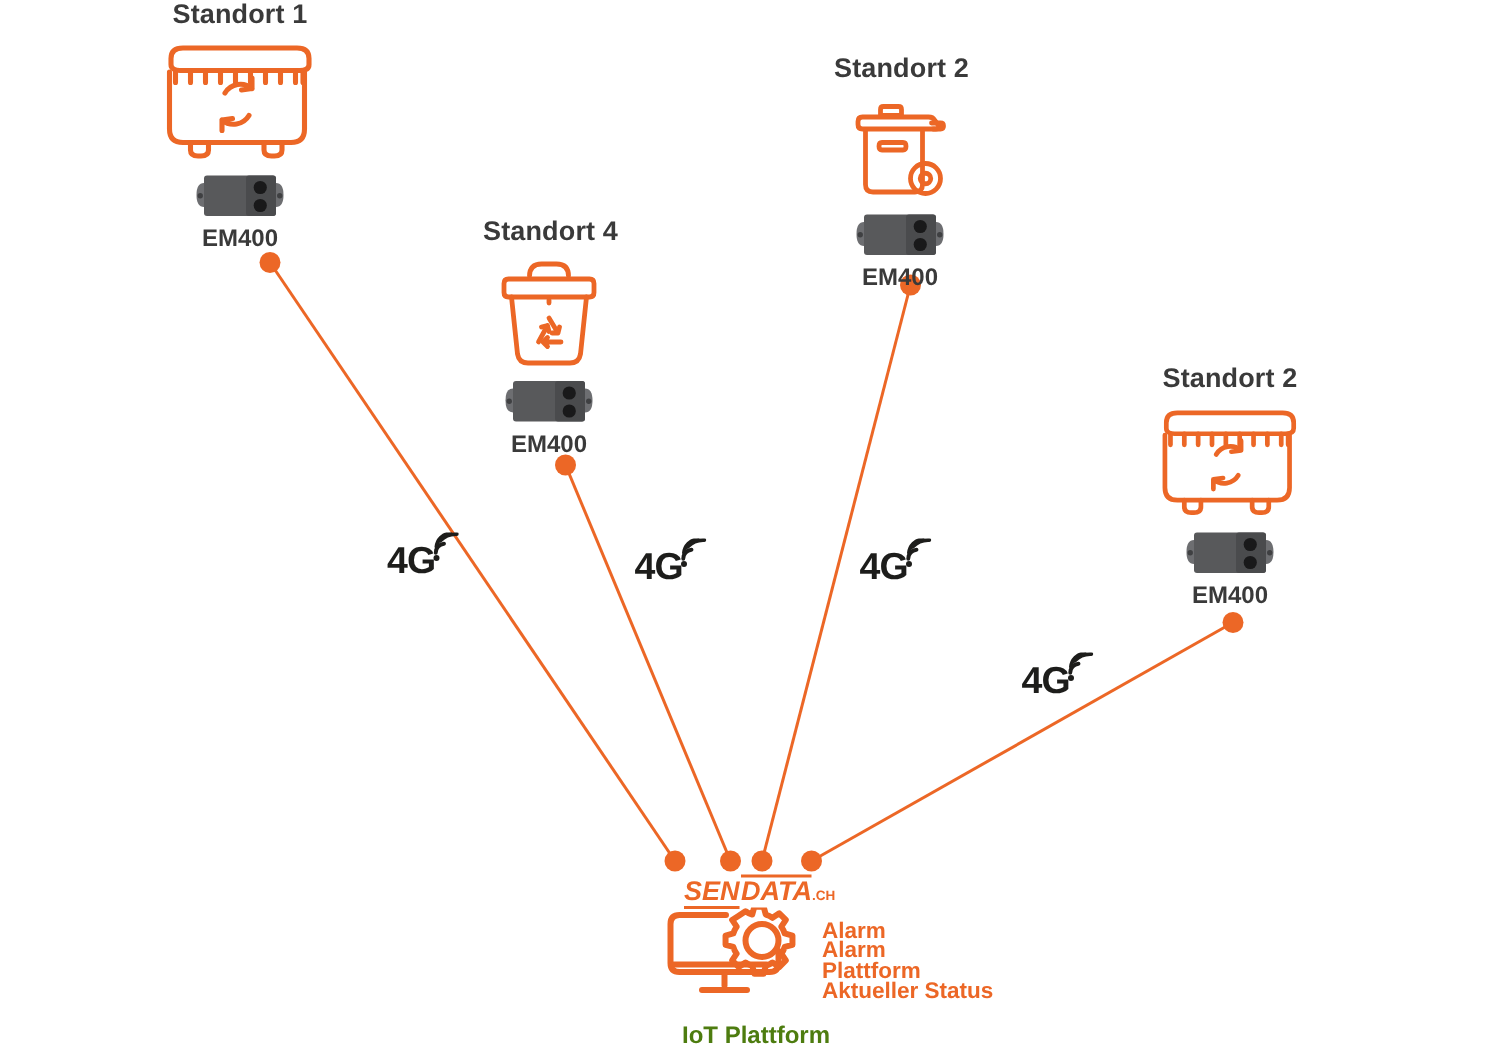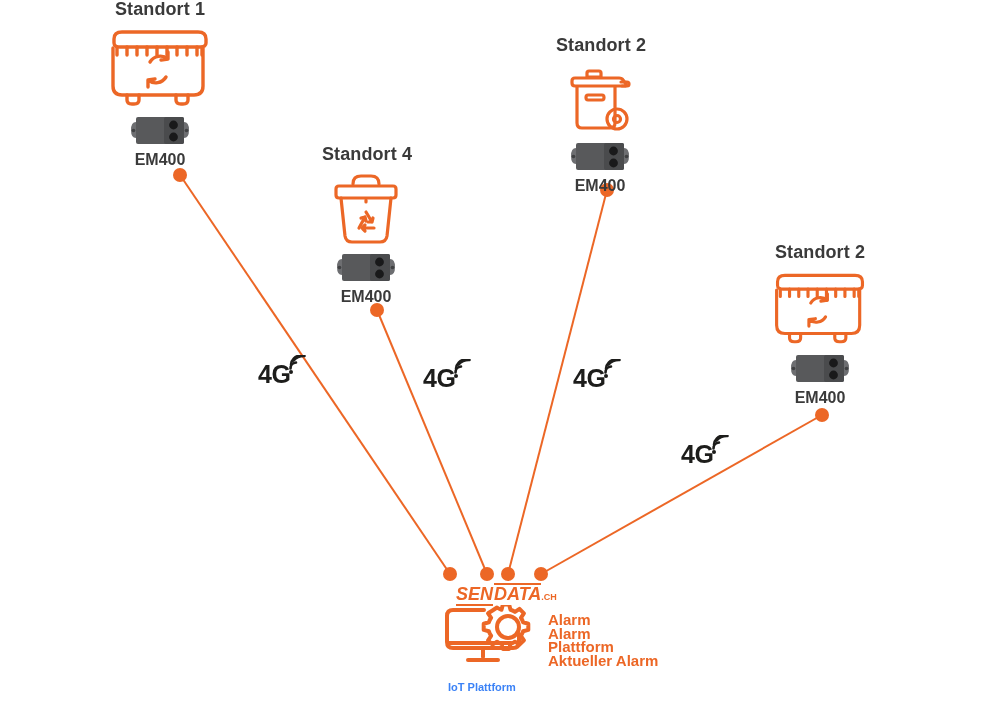--- a/index.html
+++ b/index.html
@@ -129,23 +129,24 @@
     font-size: 15px;
     font-weight: bold;
     color: #ec6726;
     line-height: 13.5px;
     white-space: nowrap;
   }
   .plat-label {
     margin-top: 4px;
     margin-left: 8px;
     width: 112px;
-    font-size: 11px;
-    font-weight: bold;
-    color: #3b82f6;
+    text-align: center;
+    font-size: 16px;
+    font-weight: bold;
+    color: #4d7c0f;
     white-space: nowrap;
   }
 </style>
 </head>
 <body>
 
 <div id="canvas">
 
   <svg id="link-layer" viewBox="0 0 1000 707" xmlns="http://www.w3.org/2000/svg">
       <line x1="180" y1="175" x2="450" y2="574" stroke="#ec6726" stroke-width="2"></line>
@@ -352,19 +353,19 @@
             <path d="M28 55 h30"></path>
             <path d="M52.5 5.5 l4.5 -3 q2.2 1.6 4.5 2.2 l1.4 -5.2 h6.2 l1.4 5.2 q2.3 .6 4.5 2.2 l4.5 -3 4.4 4.4 -3 4.5 q1.6 2.2 2.2 4.5 l5.2 1.4 v6.2 l-5.2 1.4 q-.6 2.3 -2.2 4.5 l3 4.5 -4.4 4.4 -4.5 -3 q-2.2 1.6 -4.5 2.2 l-1.4 5.2 h-6.2 l-1.4 -5.2 q-2.3 -.6 -4.5 -2.2 l-4.5 3 -4.4 -4.4 3 -4.5 q-1.6 -2.2 -2.2 -4.5 l-5.2 -1.4 v-6.2 l5.2 -1.4 q.6 -2.3 2.2 -4.5 l-3 -4.5 z"></path>
             <circle cx="68" cy="22" r="11"></circle>
           </g>
         </svg>
       </div>
       <div class="features">
         <div class="feature">Alarm</div>
         <div class="feature">Alarm</div>
         <div class="feature">Plattform</div>
-        <div class="feature">Aktueller Alarm</div>
+        <div class="feature">Aktueller Status</div>
       </div>
     </div>
     <div class="plat-label">IoT Plattform</div>
   </div>
 
 </div>
 
 </body></html>

